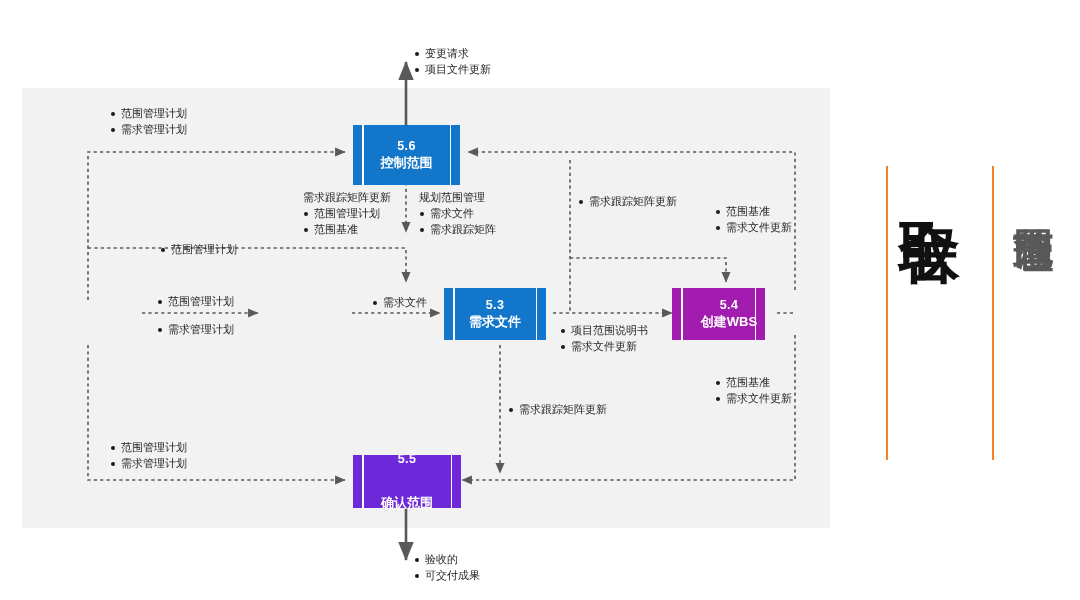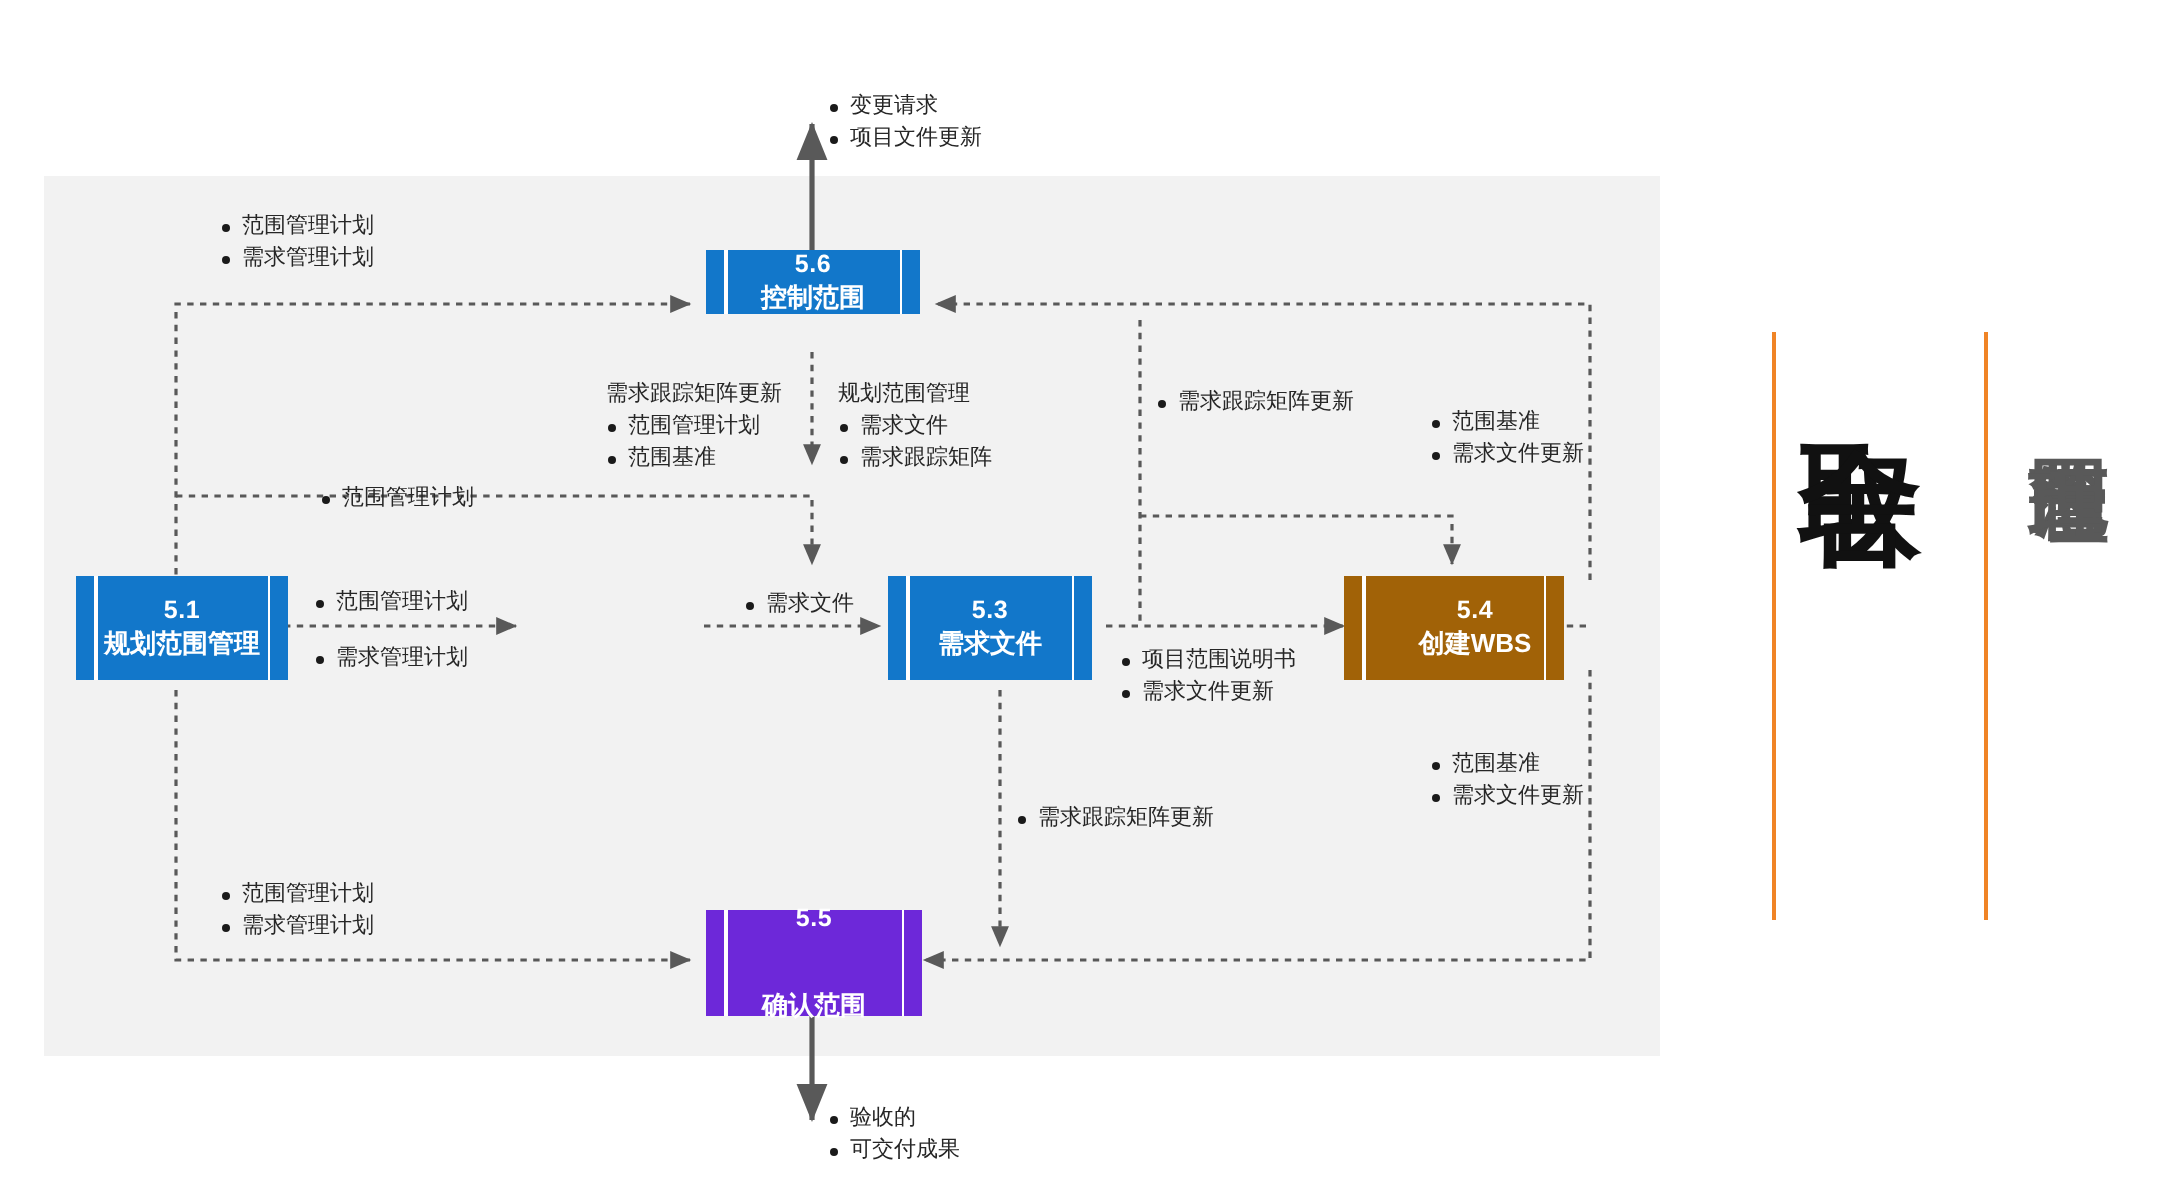--- a/index.html
+++ b/index.html
@@ -98,37 +98,33 @@
       <path d="M570,258 L726,258 L726,282" marker-end="url(#ah)"></path>
 
     </g>
 
     <g stroke="#595959" fill="none" stroke-width="2.6">
       <path d="M406,126 L406,62" marker-end="url(#ahs)"></path>
       <path d="M406,508 L406,560" marker-end="url(#ahs)"></path>
     </g>
   </svg>
 
-  <div class="node" id="n56" style="left: 353px; top: 125px; width: 107px; height: 32px; background: rgb(18, 119, 202);">
+  <div class="node" id="n56" style="left: 353px; top: 125px; width: 107px; height: 60px; background: rgb(18, 119, 202);">
     <span class="num">5.6</span>
     <span class="nm">控制范围</span>
   </div>
 
-  <div class="node" id="n51" style="left: 38px; top: 288px; width: 106px; height: 52px; background: rgb(18, 119, 202);">
-    <span class="num">5.1</span>
-    <span class="nm">规划范围管理</span>
-  </div>
 
 
   <div class="node" id="n53" style="left: 444px; top: 288px; width: 102px; height: 52px; background: rgb(18, 119, 202);">
     <span class="num">5.3</span>
     <span class="nm">需求文件</span>
   </div>
 
-  <div class="node" id="n54" style="left: 672px; top: 288px; width: 110px; height: 52px; background: #a16207; padding-left: 21px;">
+  <div class="node" id="n54" style="left: 672px; top: 288px; width: 93px; height: 52px; background: #a21caf; padding-left: 21px;">
     <span class="num">5.4</span>
     <span class="nm">创建WBS</span>
   </div>
 
   <div class="node" id="n55" style="left: 353px; top: 455px; width: 108px; height: 53px; background: #6d28d9; gap: 28px;">
     <span class="num">5.5</span>
     <span class="nm">确认范围</span>
   </div>
 
   <div class="lbl" style="left:414px;top:46px;">

